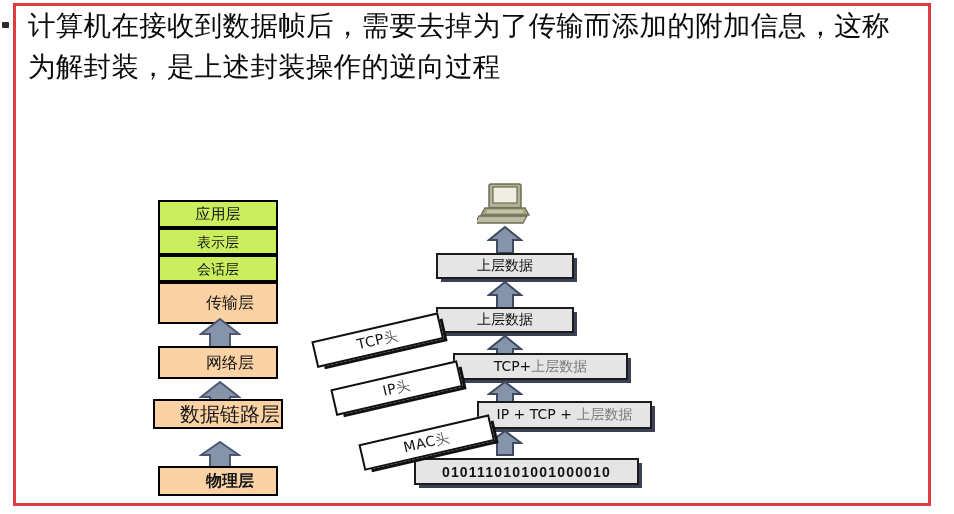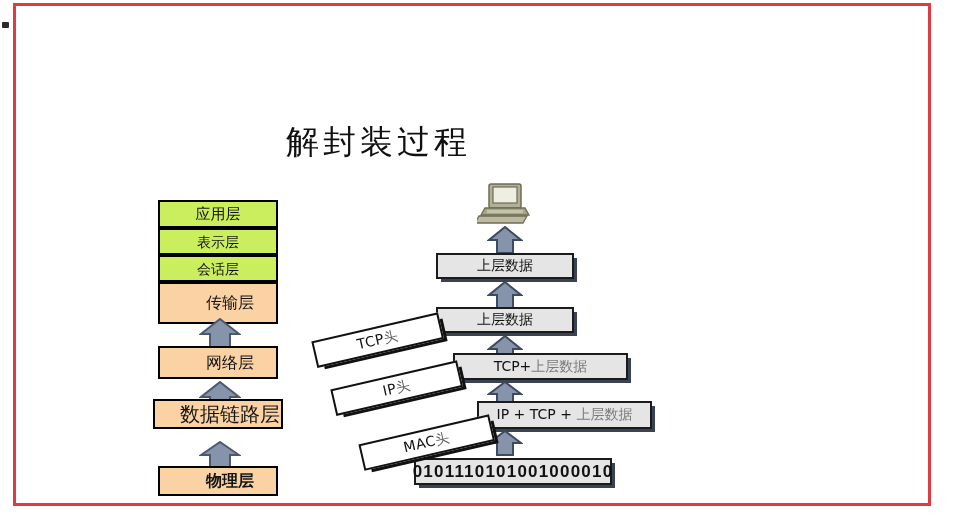--- a/index.html
+++ b/index.html
@@ -129,22 +129,22 @@
   .pc-icon svg { display: block; }
 </style>
 </head>
 <body>
 
 <div id="slide">
 
   <div class="frame"></div>
   <div class="bullet-mark"></div>
 
-
-  <div class="section-title">解封装过程</div>
+  <div class="intro">计算机在接收到数据帧后，需要去掉为了传输而添加的附加信息，这称为解封装，是上述封装操作的逆向过程</div>
+
 
   <div class="layer green" style="left:158px; top:200px; width:120px; height:28px; font-size:15px;">
     <span class="lbl">应用层</span>
   </div>
   <div class="layer green" style="left:158px; top:255px; width:120px; height:27px; font-size:14px;">
     <span class="lbl">会话层</span>
   </div>
   <div class="layer green" style="left:158px; top:228px; width:120px; height:27px; font-size:14px;">
     <span class="lbl">表示层</span>
   </div>
@@ -238,21 +238,21 @@
       <span class="mix-lat">IP + TCP + </span><span class="mix-cjk">上层数据</span>
     </span>
   </div>
 
   <div class="uparrow" style="left:487px; top:430px;">
     <svg width="36" height="26" viewBox="0 0 36 26">
       <polygon points="18,1 34,13 26,13 26,25 10,25 10,13 2,13" fill="#8593ab" stroke="#3e4a60" stroke-width="2" stroke-linejoin="miter"></polygon>
     </svg>
   </div>
 
-  <div class="databox bits" style="left:414px; top:458px; width:198px; height:27px; font-size:17px;">
+  <div class="databox bits" style="left:414px; top:458px; width:225px; height:27px; font-size:14px;">
     <span>0101110101001000010</span>
   </div>
 
   <div class="hdrstrip" style="left:311px; top:312px; width:130px; height:27px; font-size:14px; transform:rotate(-13deg); transform-origin:100% 50%;">
     <span>
       <span>TCP</span><span class="sub">头</span>
     </span>
   </div>
 
   <div class="hdrstrip" style="left:330px; top:360px; width:130px; height:27px; font-size:14px; transform:rotate(-13deg); transform-origin:100% 50%;">

